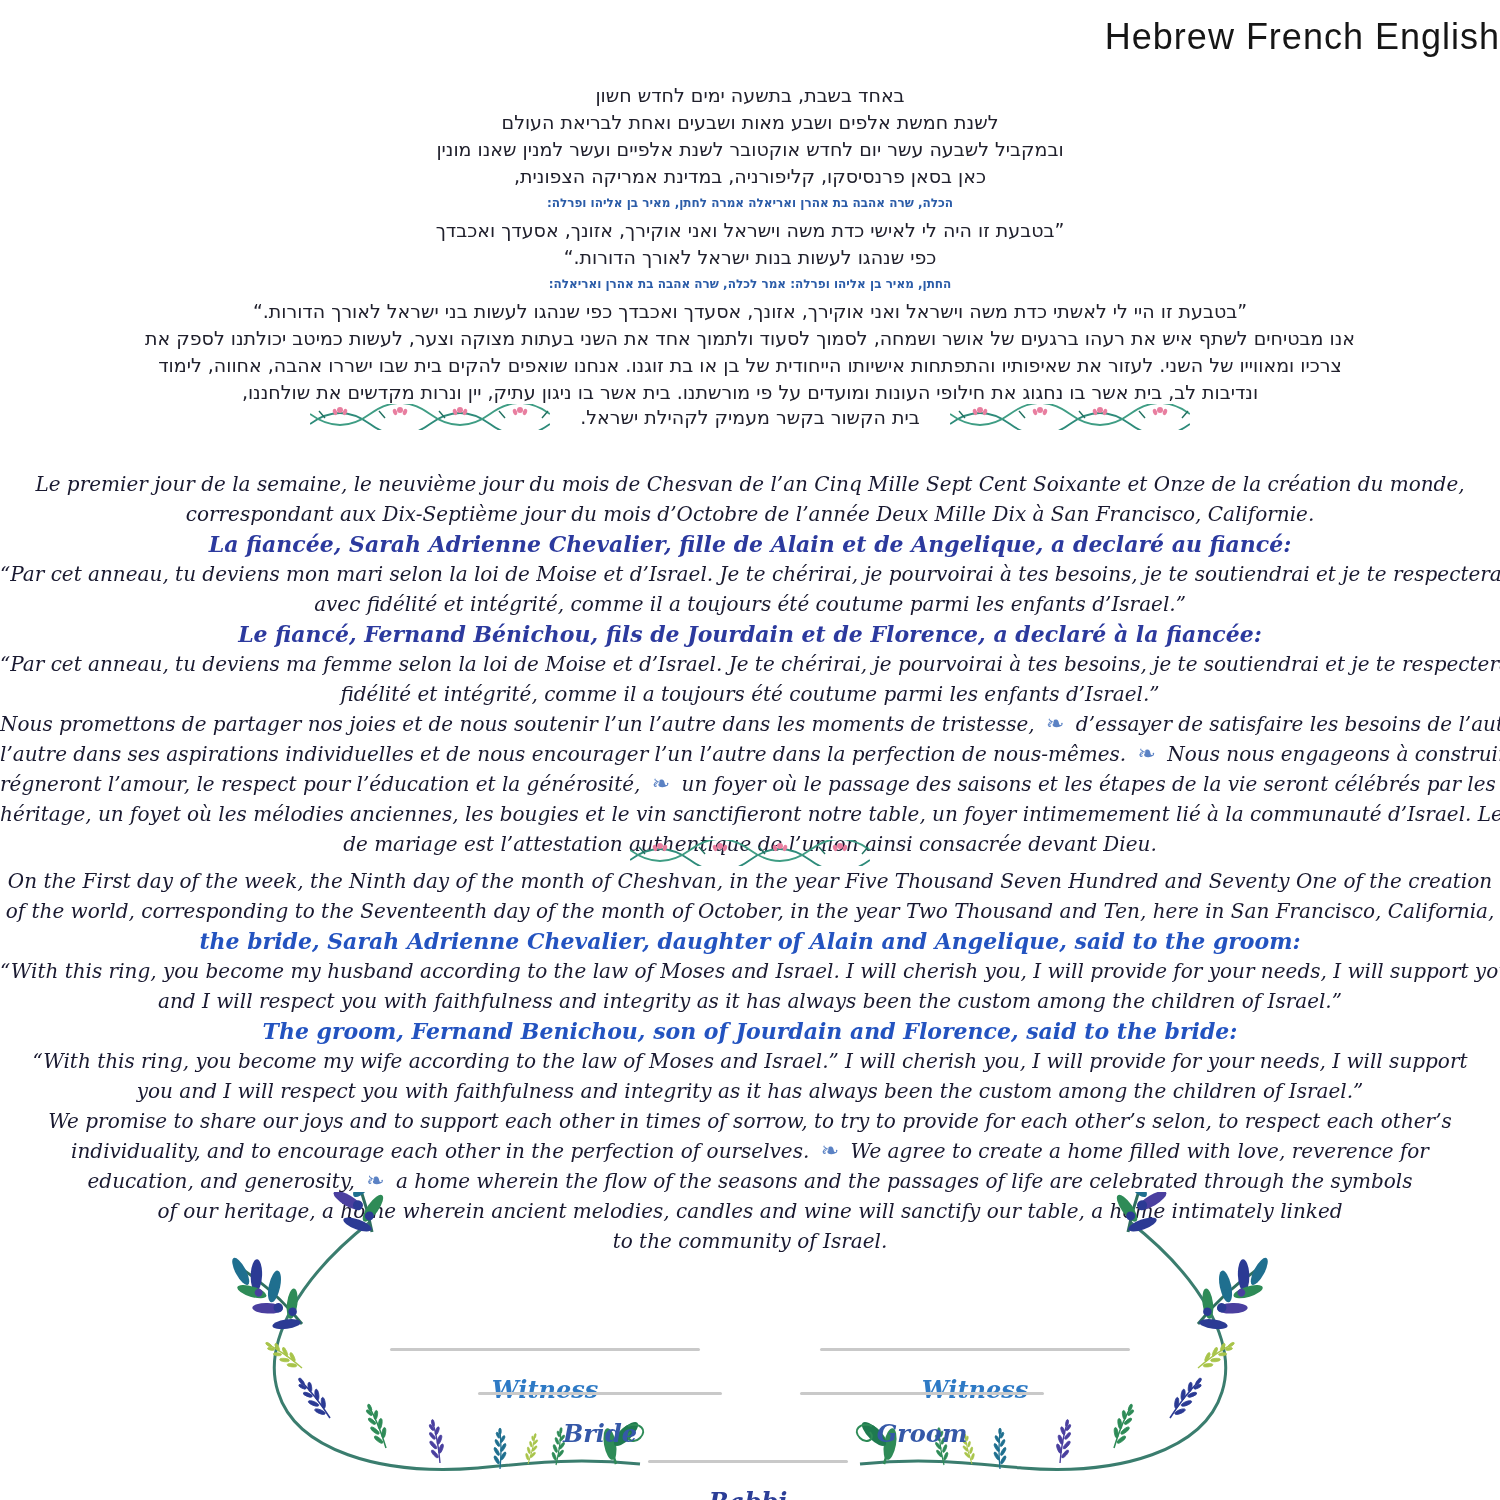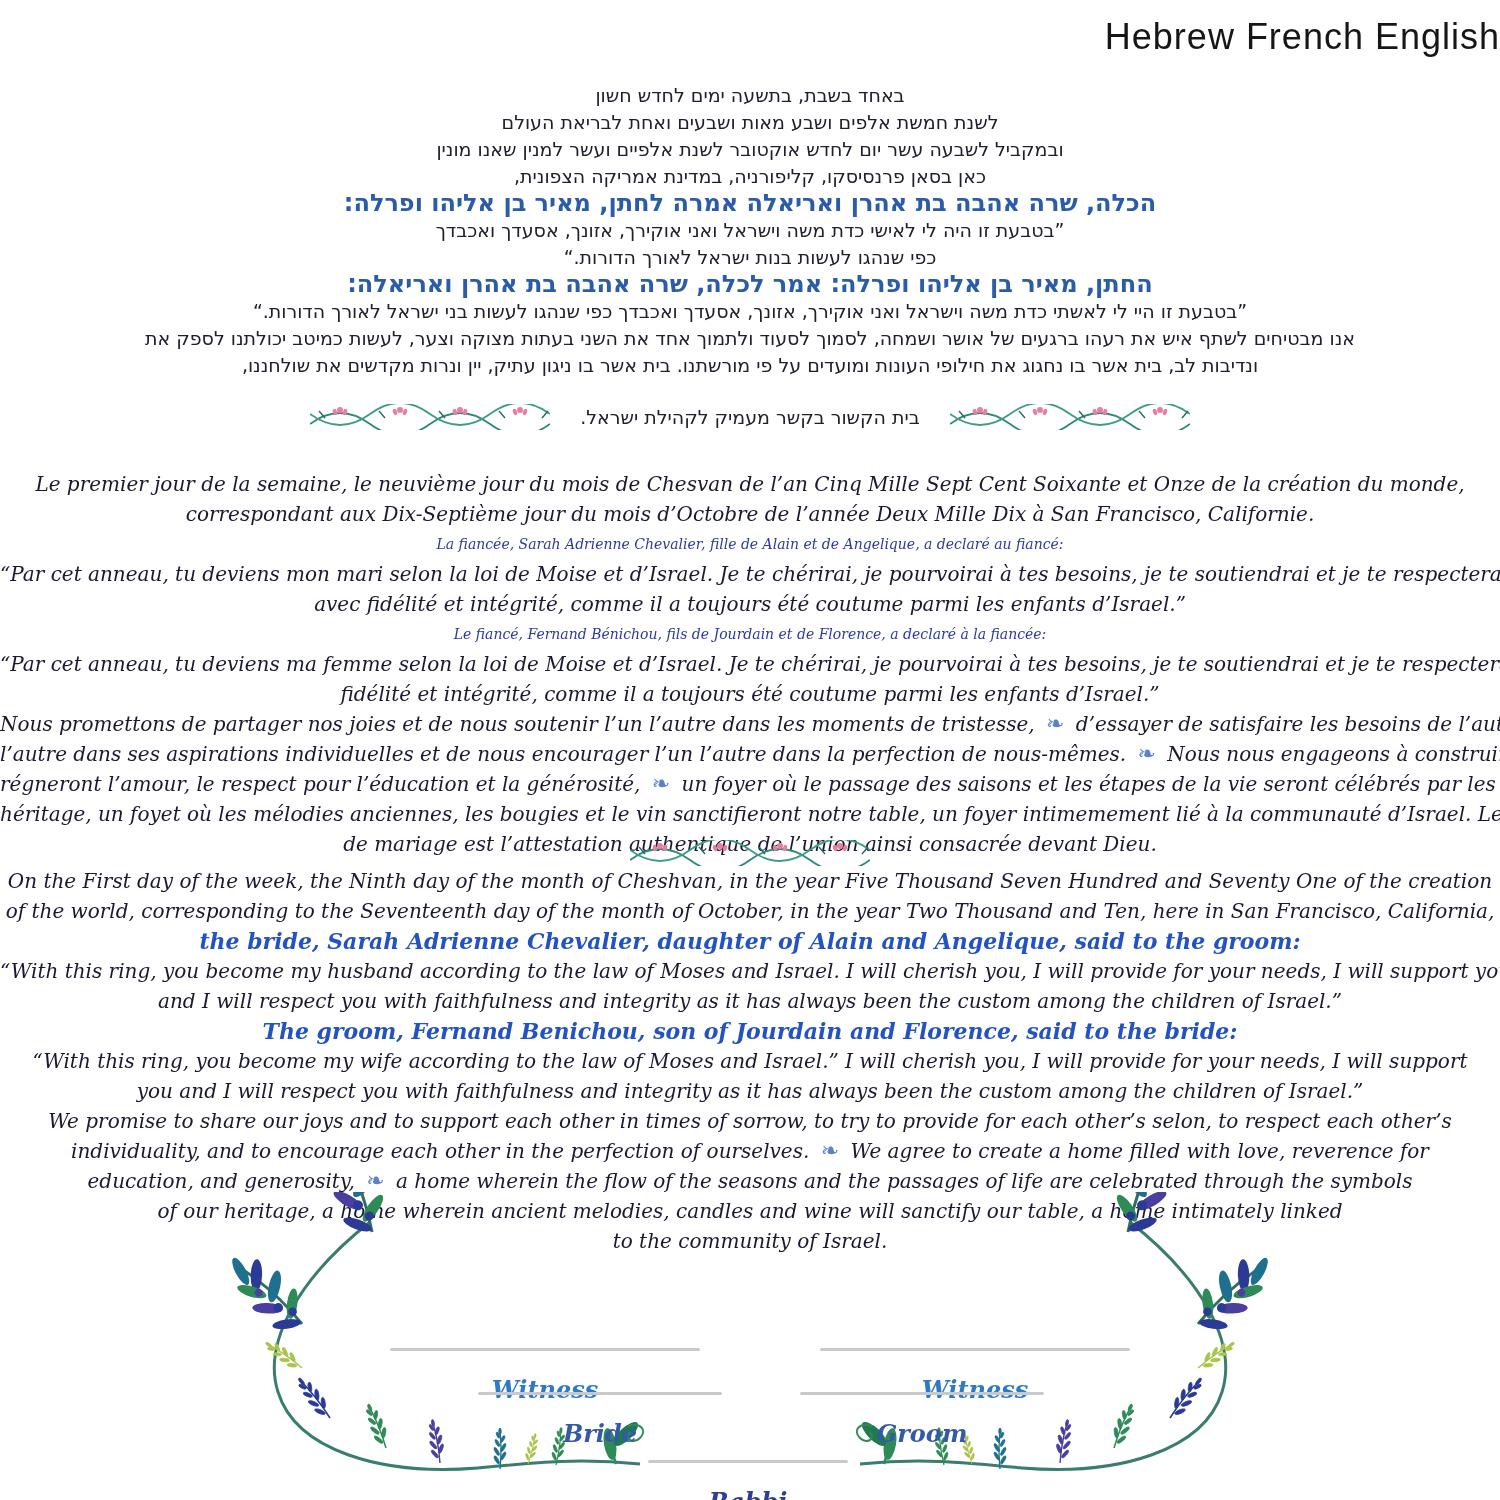--- a/index.html
+++ b/index.html
@@ -5,29 +5,29 @@
   html,body{margin:0;padding:0;background:#ffffff;}
   .page{position:relative;width:1500px;height:1500px;background:#ffffff;overflow:hidden;
         font-family:"DejaVu Serif", serif;}
   .title{position:absolute;top:16px;left:0;width:100%;text-align:right;
          font-family:"Liberation Sans", sans-serif;font-size:36px;letter-spacing:1px;color:#161616;}
   .block{position:absolute;left:0;width:100%;text-align:center;}
   .block .line{white-space:nowrap;text-align:center;}
   
   .hebrew{top:82px;direction:rtl;font-family:"DejaVu Sans", sans-serif;
           font-size:19px;line-height:27px;color:#20202c;}
-  .hebrew .heading{color:var(--heading-hebrew);font-weight:bold;font-size:24px;}
+  .hebrew .heading{color:var(--heading-hebrew);font-weight:bold;font-size:12px;}
   .hebrew-closing{position:absolute;top:404px;left:0;width:100%;display:flex;
                   justify-content:center;align-items:center;gap:30px;}
   .hebrew-closing .closing-text{direction:rtl;font-family:"DejaVu Sans", sans-serif;
                   font-size:19px;color:#20202c;white-space:nowrap;}
   
   .script-block{font-style:italic;font-size:20px;color:#191930;}
   .french{top:469px;line-height:30px;}
-  .french .heading{color:var(--heading-french);font-weight:normal;font-size:14px;}
+  .french .heading{color:var(--heading-french);font-weight:bold;font-size:22px;}
   .english{top:866px;line-height:30px;}
   .english .heading{color:var(--heading-english);font-weight:bold;font-size:22px;}
   .orn{color:var(--flourish);font-style:normal;padding:0 5px;font-size:22px;}
   
   .divider{position:absolute;top:840px;left:0;width:100%;display:flex;justify-content:center;}
   
   .wreath{position:absolute;left:0;top:1192px;width:1500px;height:308px;}
   
   .sig{position:absolute;text-align:center;}
   .sig-line{height:3px;background:var(--line-gray);border-radius:2px;}
@@ -111,20 +111,21 @@
       <div class="line body">באחד בשבת, בתשעה ימים לחדש חשון</div>
       <div class="line body">לשנת חמשת אלפים ושבע מאות ושבעים ואחת לבריאת העולם</div>
       <div class="line body">ובמקביל לשבעה עשר יום לחדש אוקטובר לשנת אלפיים ועשר למנין שאנו מונין</div>
       <div class="line body">כאן בסאן פרנסיסקו, קליפורניה, במדינת אמריקה הצפונית,</div>
       <div class="line heading">הכלה, שרה אהבה בת אהרן ואריאלה אמרה לחתן, מאיר בן אליהו ופרלה:</div>
       <div class="line body">”בטבעת זו היה לי לאישי כדת משה וישראל ואני אוקירך, אזונך, אסעדך ואכבדך</div>
       <div class="line body">כפי שנהגו לעשות בנות ישראל לאורך הדורות.“</div>
       <div class="line heading">החתן, מאיר בן אליהו ופרלה: אמר לכלה, שרה אהבה בת אהרן ואריאלה:</div>
       <div class="line body">”בטבעת זו היי לי לאשתי כדת משה וישראל ואני אוקירך, אזונך, אסעדך ואכבדך כפי שנהגו לעשות בני ישראל לאורך הדורות.“</div>
       <div class="line body">אנו מבטיחים לשתף איש את רעהו ברגעים של אושר ושמחה, לסמוך לסעוד ולתמוך אחד את השני בעתות מצוקה וצער, לעשות כמיטב יכולתנו לספק את</div>
+      <div class="line body">צרכיו ומאווייו של השני. לעזור את שאיפותיו והתפתחות אישיותו הייחודית של בן או בת זוגנו. אנחנו שואפים להקים בית שבו ישררו אהבה, אחווה, לימוד</div>
       <div class="line body">ונדיבות לב, בית אשר בו נחגוג את חילופי העונות ומועדים על פי מורשתנו. בית אשר בו ניגון עתיק, יין ונרות מקדשים את שולחננו,</div>
     </div>
   <div class="hebrew-closing">
     <svg width="240" height="26" viewBox="0 0 240 26">
         <use href="#vinestrip" y="4"></use>
       </svg>
     <span class="closing-text" dir="rtl">בית הקשור בקשר מעמיק לקהילת ישראל.</span>
     <svg width="240" height="26" viewBox="0 0 240 26">
         <use href="#vinestrip" y="4"></use>
       </svg>

